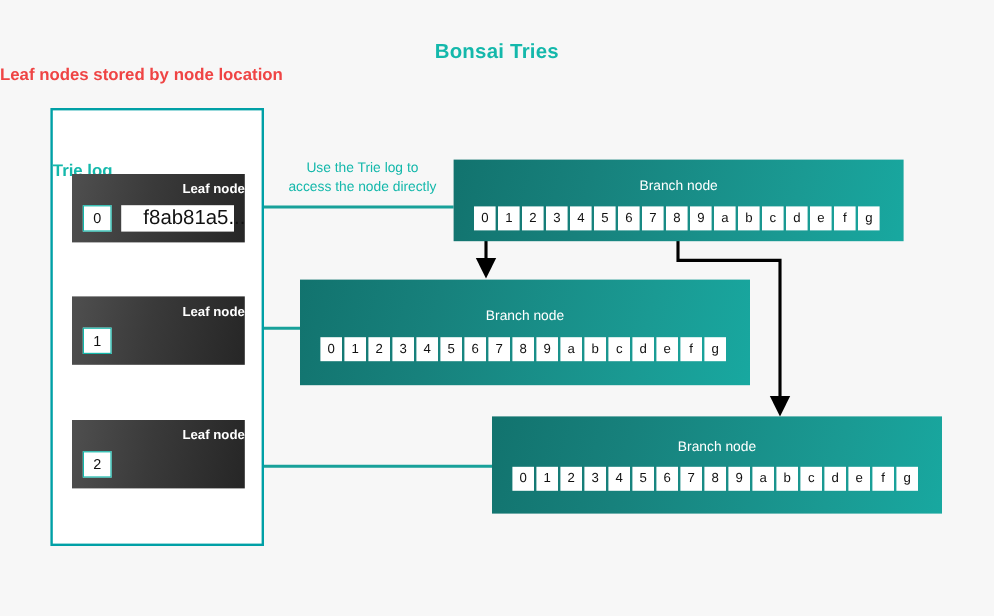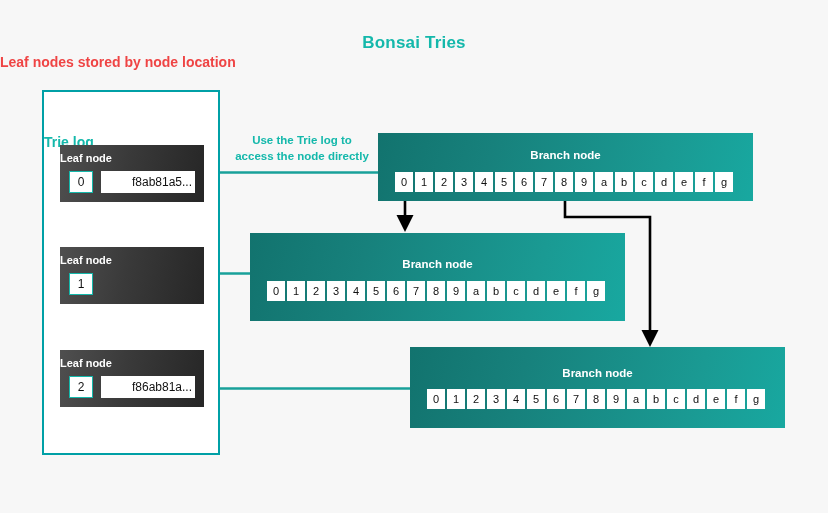--- a/index.html
+++ b/index.html
@@ -32,57 +32,57 @@
     font-size:14px;font-weight:bold;color:#14b8ab;margin-top:28px;
   }
 
   
   .leaf{
     position:absolute;left:60px;width:144px;height:57px;
     background:linear-gradient(100deg,#4f4f4f 0%,#3a3a3a 45%,#262626 100%);
     box-sizing:border-box;
   }
   .leaf-title{
-    position:absolute;left:0;top:7px;width:144px;text-align:left;
+    position:absolute;left:0;top:7px;width:144px;text-align:right;
     font-size:11px;font-weight:bold;color:#ffffff;
   }
   .leaf-row{
     position:absolute;left:9px;top:26px;display:flex;align-items:center;gap:8px;
   }
   .leaf-idx{
     width:24px;height:22px;background:#ffffff;border:1.5px solid #14b8ab;
     box-sizing:border-box;display:flex;align-items:center;justify-content:center;
     font-size:12px;color:#111111;
   }
   .leaf-hash{
     width:94px;height:22px;background:#ffffff;box-sizing:border-box;
     display:flex;align-items:center;justify-content:center;
-    font-size:12px;color:#111111;padding-left:28px;
+    font-size:17px;color:#111111;padding-left:28px;
   }
 
   
   .branch{
     position:absolute;box-sizing:border-box;
     background:linear-gradient(105deg,#12736e 0%,#17817c 30%,#1a9a93 75%,#18a8a0 100%);
   }
   .branch-title{
     position:absolute;left:0;width:100%;text-align:center;
-    font-size:11.5px;font-weight:bold;color:#ffffff;
+    font-size:11.5px;font-weight:normal;color:#ffffff;
   }
   .cells{position:absolute;display:flex;gap:2px;}
   .cell{
     width:18px;height:20px;background:#ffffff;
     display:flex;align-items:center;justify-content:center;
     font-size:11px;color:#111111;line-height:1;
   }
 
   
   .annot{
     position:absolute;left:222px;top:133px;width:160px;text-align:center;
-    font-size:11.5px;font-weight:bold;color:#14b8ab;line-height:1.35;
+    font-size:11.5px;font-weight:normal;color:#14b8ab;line-height:1.35;
   }
 
   
   .conn{position:absolute;}
   svg{display:block;overflow:visible;}
 </style>
 </head>
 <body>
 
 <div id="stage">
@@ -134,21 +134,20 @@
     <div class="leaf-title">Leaf node</div>
     <div class="leaf-row">
       <div class="leaf-idx">1</div>
     </div>
   </div>
 
   <div class="leaf" style="top:350px;">
     <div class="leaf-title">Leaf node</div>
     <div class="leaf-row">
       <div class="leaf-idx">2</div>
-      <div class="leaf-hash">f86ab81a...</div>
     </div>
   </div>
 
   <div class="annot">
     <div>Use the Trie log to</div>
     <div>access the node directly</div>
   </div>
 
   <div class="branch" style="left:378px;top:133px;width:375px;height:68px;">
     <div class="branch-title" style="top:16px;">Branch node</div>

